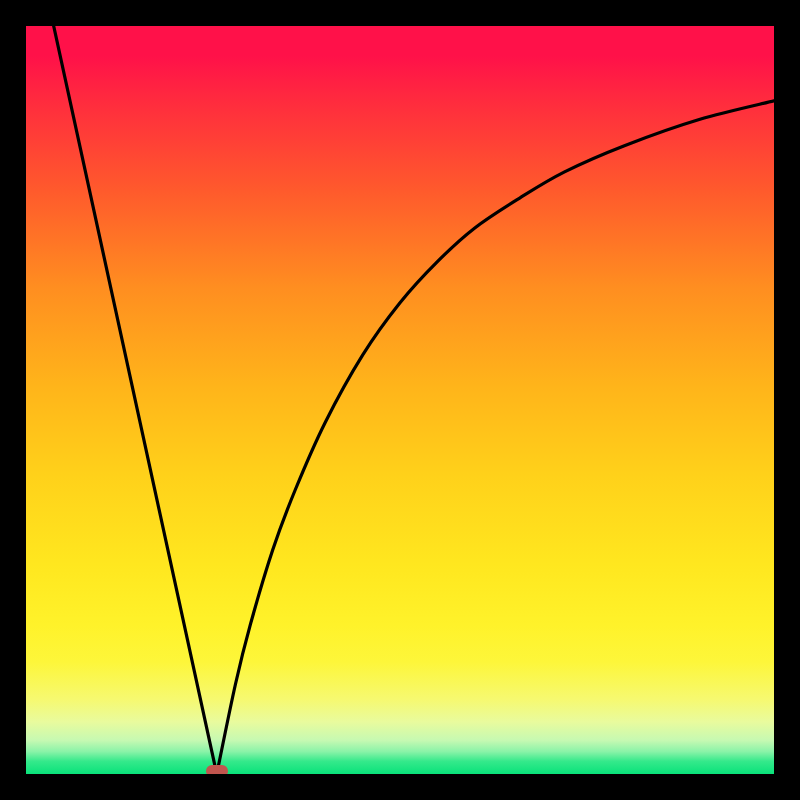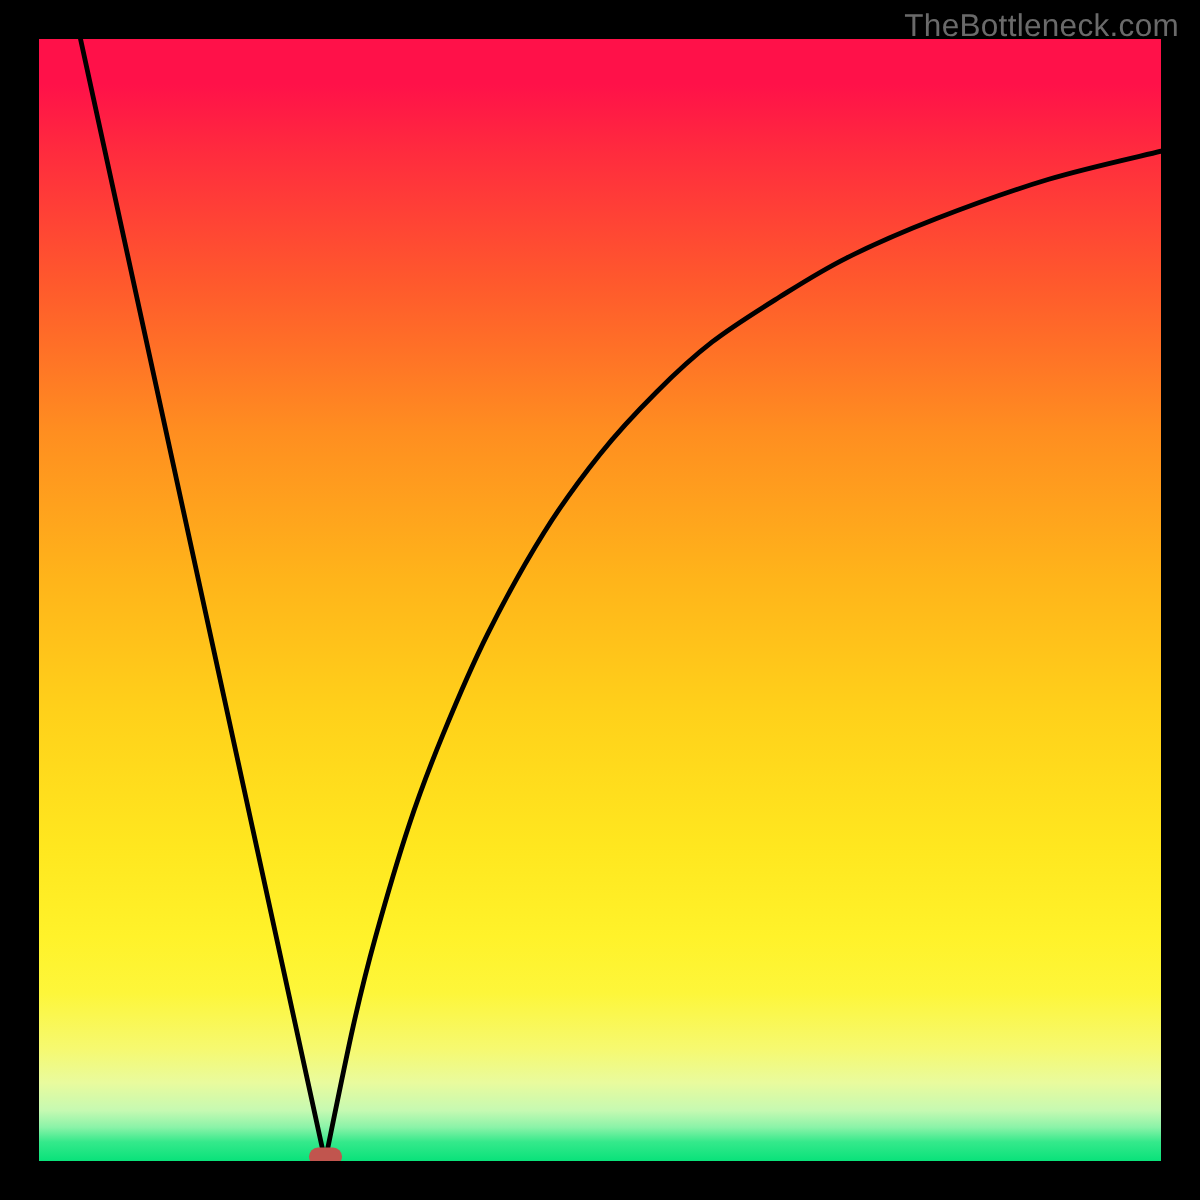--- a/index.html
+++ b/index.html
@@ -79,14 +79,13 @@
   <div class="plot">
     <div class="gradient"></div>
 
     <svg id="curve-svg" class="curve" viewBox="0 0 748 748" preserveAspectRatio="none">
       <path id="curve-path" d="M 27.676000000000005 0 L 190.74 748 L 190.74 748 C 193.85666666666668 733.04 203.83000000000004 683.1733333333334 209.44000000000003 658.24 C 215.05 633.3066666666666 218.16666666666669 620.8399999999999 224.4 598.4 C 230.63333333333333 575.96 239.36 546.04 246.84 523.6 C 254.32 501.16 260.5533333333333 484.9533333333333 269.28 463.76 C 278.00666666666666 442.56666666666666 287.97999999999996 418.88 299.2 396.44 C 310.42 374 324.1333333333333 349.0666666666666 336.6 329.11999999999995 C 349.0666666666667 309.1733333333333 361.5333333333333 292.3433333333333 374 276.76 C 386.4666666666667 261.1766666666667 398.9333333333334 248.08666666666667 411.40000000000003 235.62 C 423.8666666666667 223.15333333333334 435.0866666666667 212.5566666666667 448.8 201.96000000000004 C 462.5133333333333 191.36333333333337 478.72 181.38999999999996 493.68 172.03999999999996 C 508.64 162.68999999999997 521.1066666666666 154.58666666666667 538.56 145.86 C 556.0133333333333 137.13333333333335 575.9599999999999 128.40666666666672 598.4 119.68000000000006 C 620.84 110.95333333333339 648.2666666666667 100.98000000000002 673.2 93.5 C 698.1333333333334 86.01999999999998 735.5333333333333 77.91666666666663 748 74.79999999999995" stroke="#000" stroke-width="3.2" fill="none" stroke-linecap="round" stroke-linejoin="round"></path>
     </svg>
 
     <div id="marker" class="marker" style="left: 179.74px; top: 739px; background: rgb(193, 85, 78);"></div>
   </div>
 
-  <div class="watermark">TheBottleneck.com</div>
 </div>
 
 </body></html>

